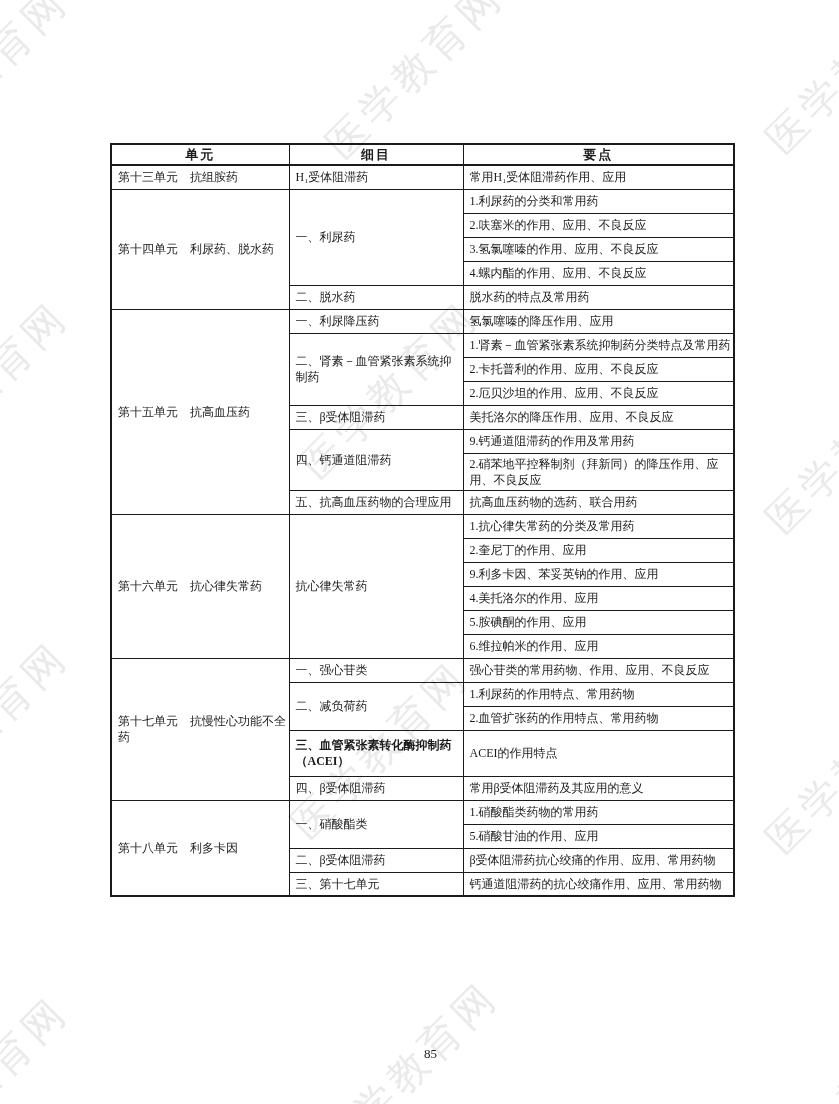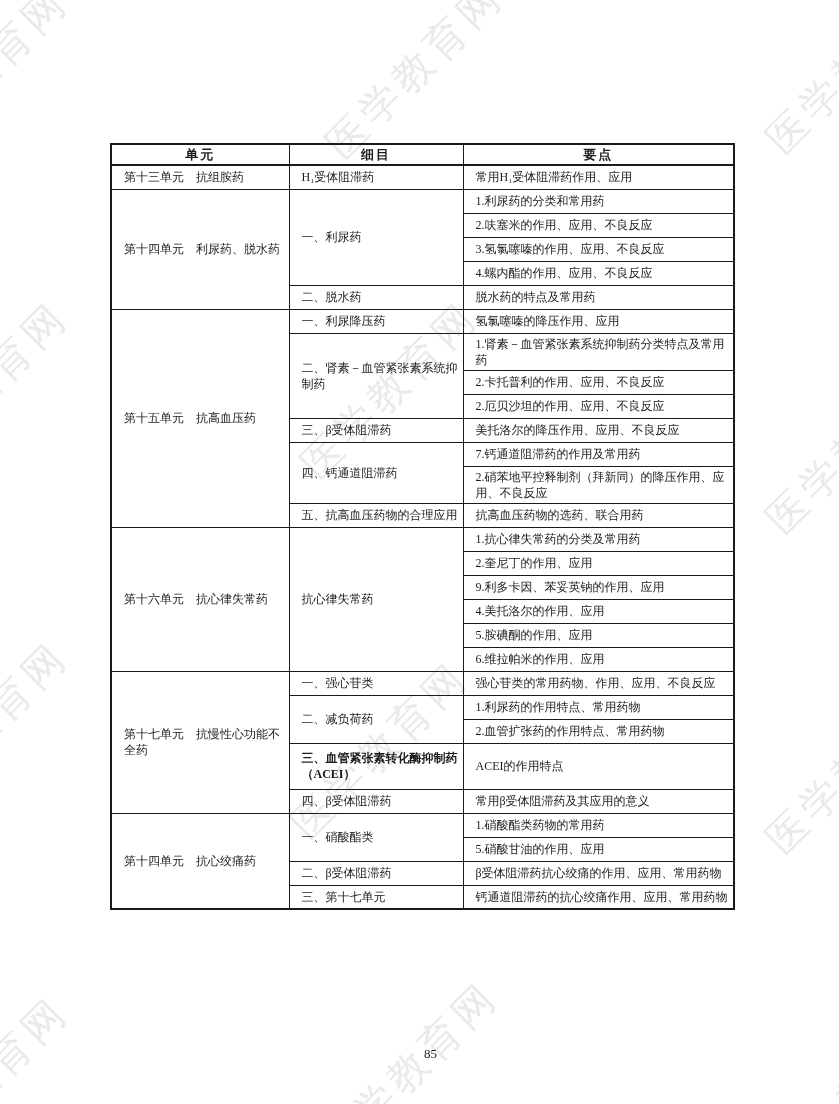--- a/index.html
+++ b/index.html
@@ -51,21 +51,21 @@
     text-align: center;
     vertical-align: middle;
     border-bottom-width: 2px;
     letter-spacing: 2px;
     padding: 1px 20px;
   }
   table.syllabus td {
     height: 24px;
     vertical-align: middle;
     text-align: left;
-    padding: 2px 2px 2px 12px;
+    padding: 2px 2px 2px 6px;
   }
   td.unit-cell { padding-left: 7px; padding-right: 3px; }
   td.item-cell { padding-left: 7px; padding-right: 3px; }
   td.point-cell { padding-left: 7px; padding-right: 1px; }
   
   .page-number {
     position: absolute;
     top: 1046px;
     left: 11px;
     width: 100%;
@@ -149,21 +149,21 @@
       </tr>
       <tr>
         <td class="point-cell">2.厄贝沙坦的作用、应用、不良反应</td>
       </tr>
       <tr>
         <td class="item-cell">三、β受体阻滞药</td>
         <td class="point-cell">美托洛尔的降压作用、应用、不良反应</td>
       </tr>
       <tr>
         <td class="item-cell" rowspan="2">四、钙通道阻滞药</td>
-        <td class="point-cell">7.钙通道阻滞药的作用及常用药</td>
+        <td class="point-cell">9.钙通道阻滞药的作用及常用药</td>
       </tr>
       <tr>
         <td class="point-cell">2.硝苯地平控释制剂（拜新同）的降压作用、应用、不良反应</td>
       </tr>
       <tr>
         <td class="item-cell">五、抗高血压药物的合理应用</td>
         <td class="point-cell">抗高血压药物的选药、联合用药</td>
       </tr>
 
       <tr>
@@ -202,21 +202,21 @@
       <tr>
         <td class="item-cell" style="height:46px;font-weight:bold;">三、血管紧张素转化酶抑制药（ACEI）</td>
         <td class="point-cell">ACEI的作用特点</td>
       </tr>
       <tr>
         <td class="item-cell">四、β受体阻滞药</td>
         <td class="point-cell">常用β受体阻滞药及其应用的意义</td>
       </tr>
 
       <tr>
-        <td class="unit-cell" rowspan="4">第十四单元　抗心绞痛药</td>
+        <td class="unit-cell" rowspan="4">第十八单元　利多卡因</td>
         <td class="item-cell" rowspan="2">一、硝酸酯类</td>
         <td class="point-cell">1.硝酸酯类药物的常用药</td>
       </tr>
       <tr>
         <td class="point-cell">5.硝酸甘油的作用、应用</td>
       </tr>
       <tr>
         <td class="item-cell">二、β受体阻滞药</td>
         <td class="point-cell">β受体阻滞药抗心绞痛的作用、应用、常用药物</td>
       </tr>

